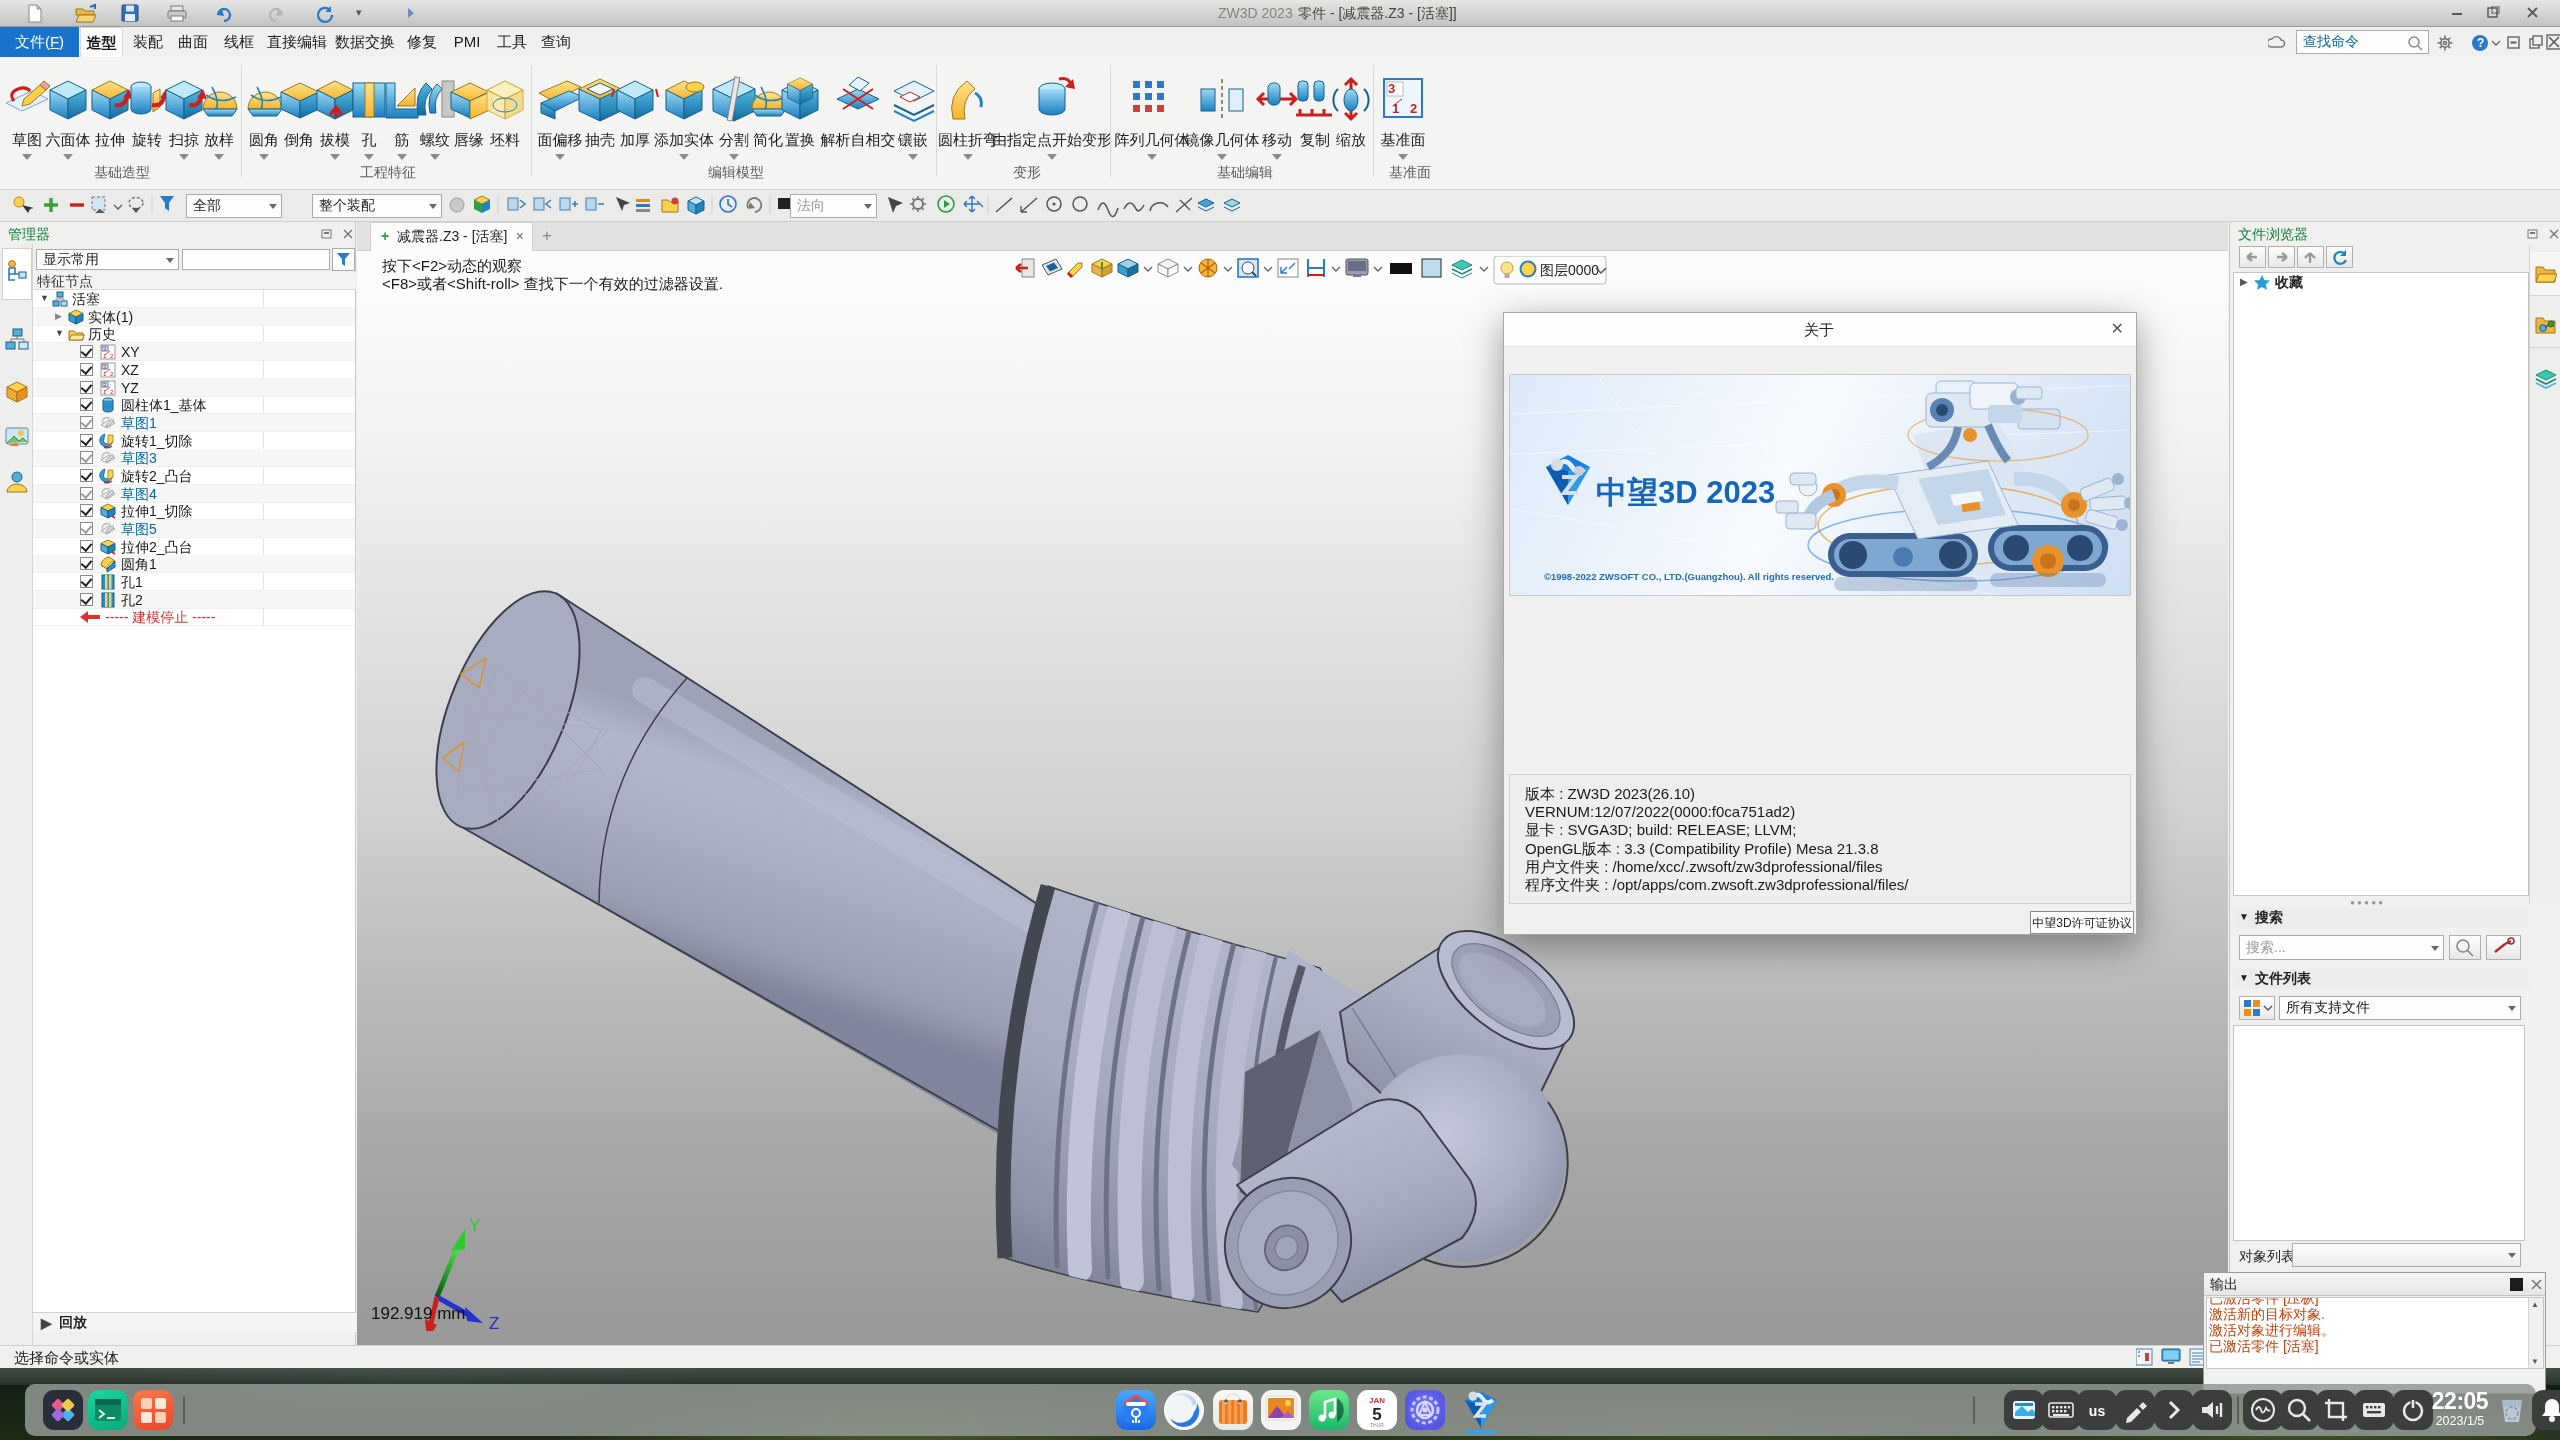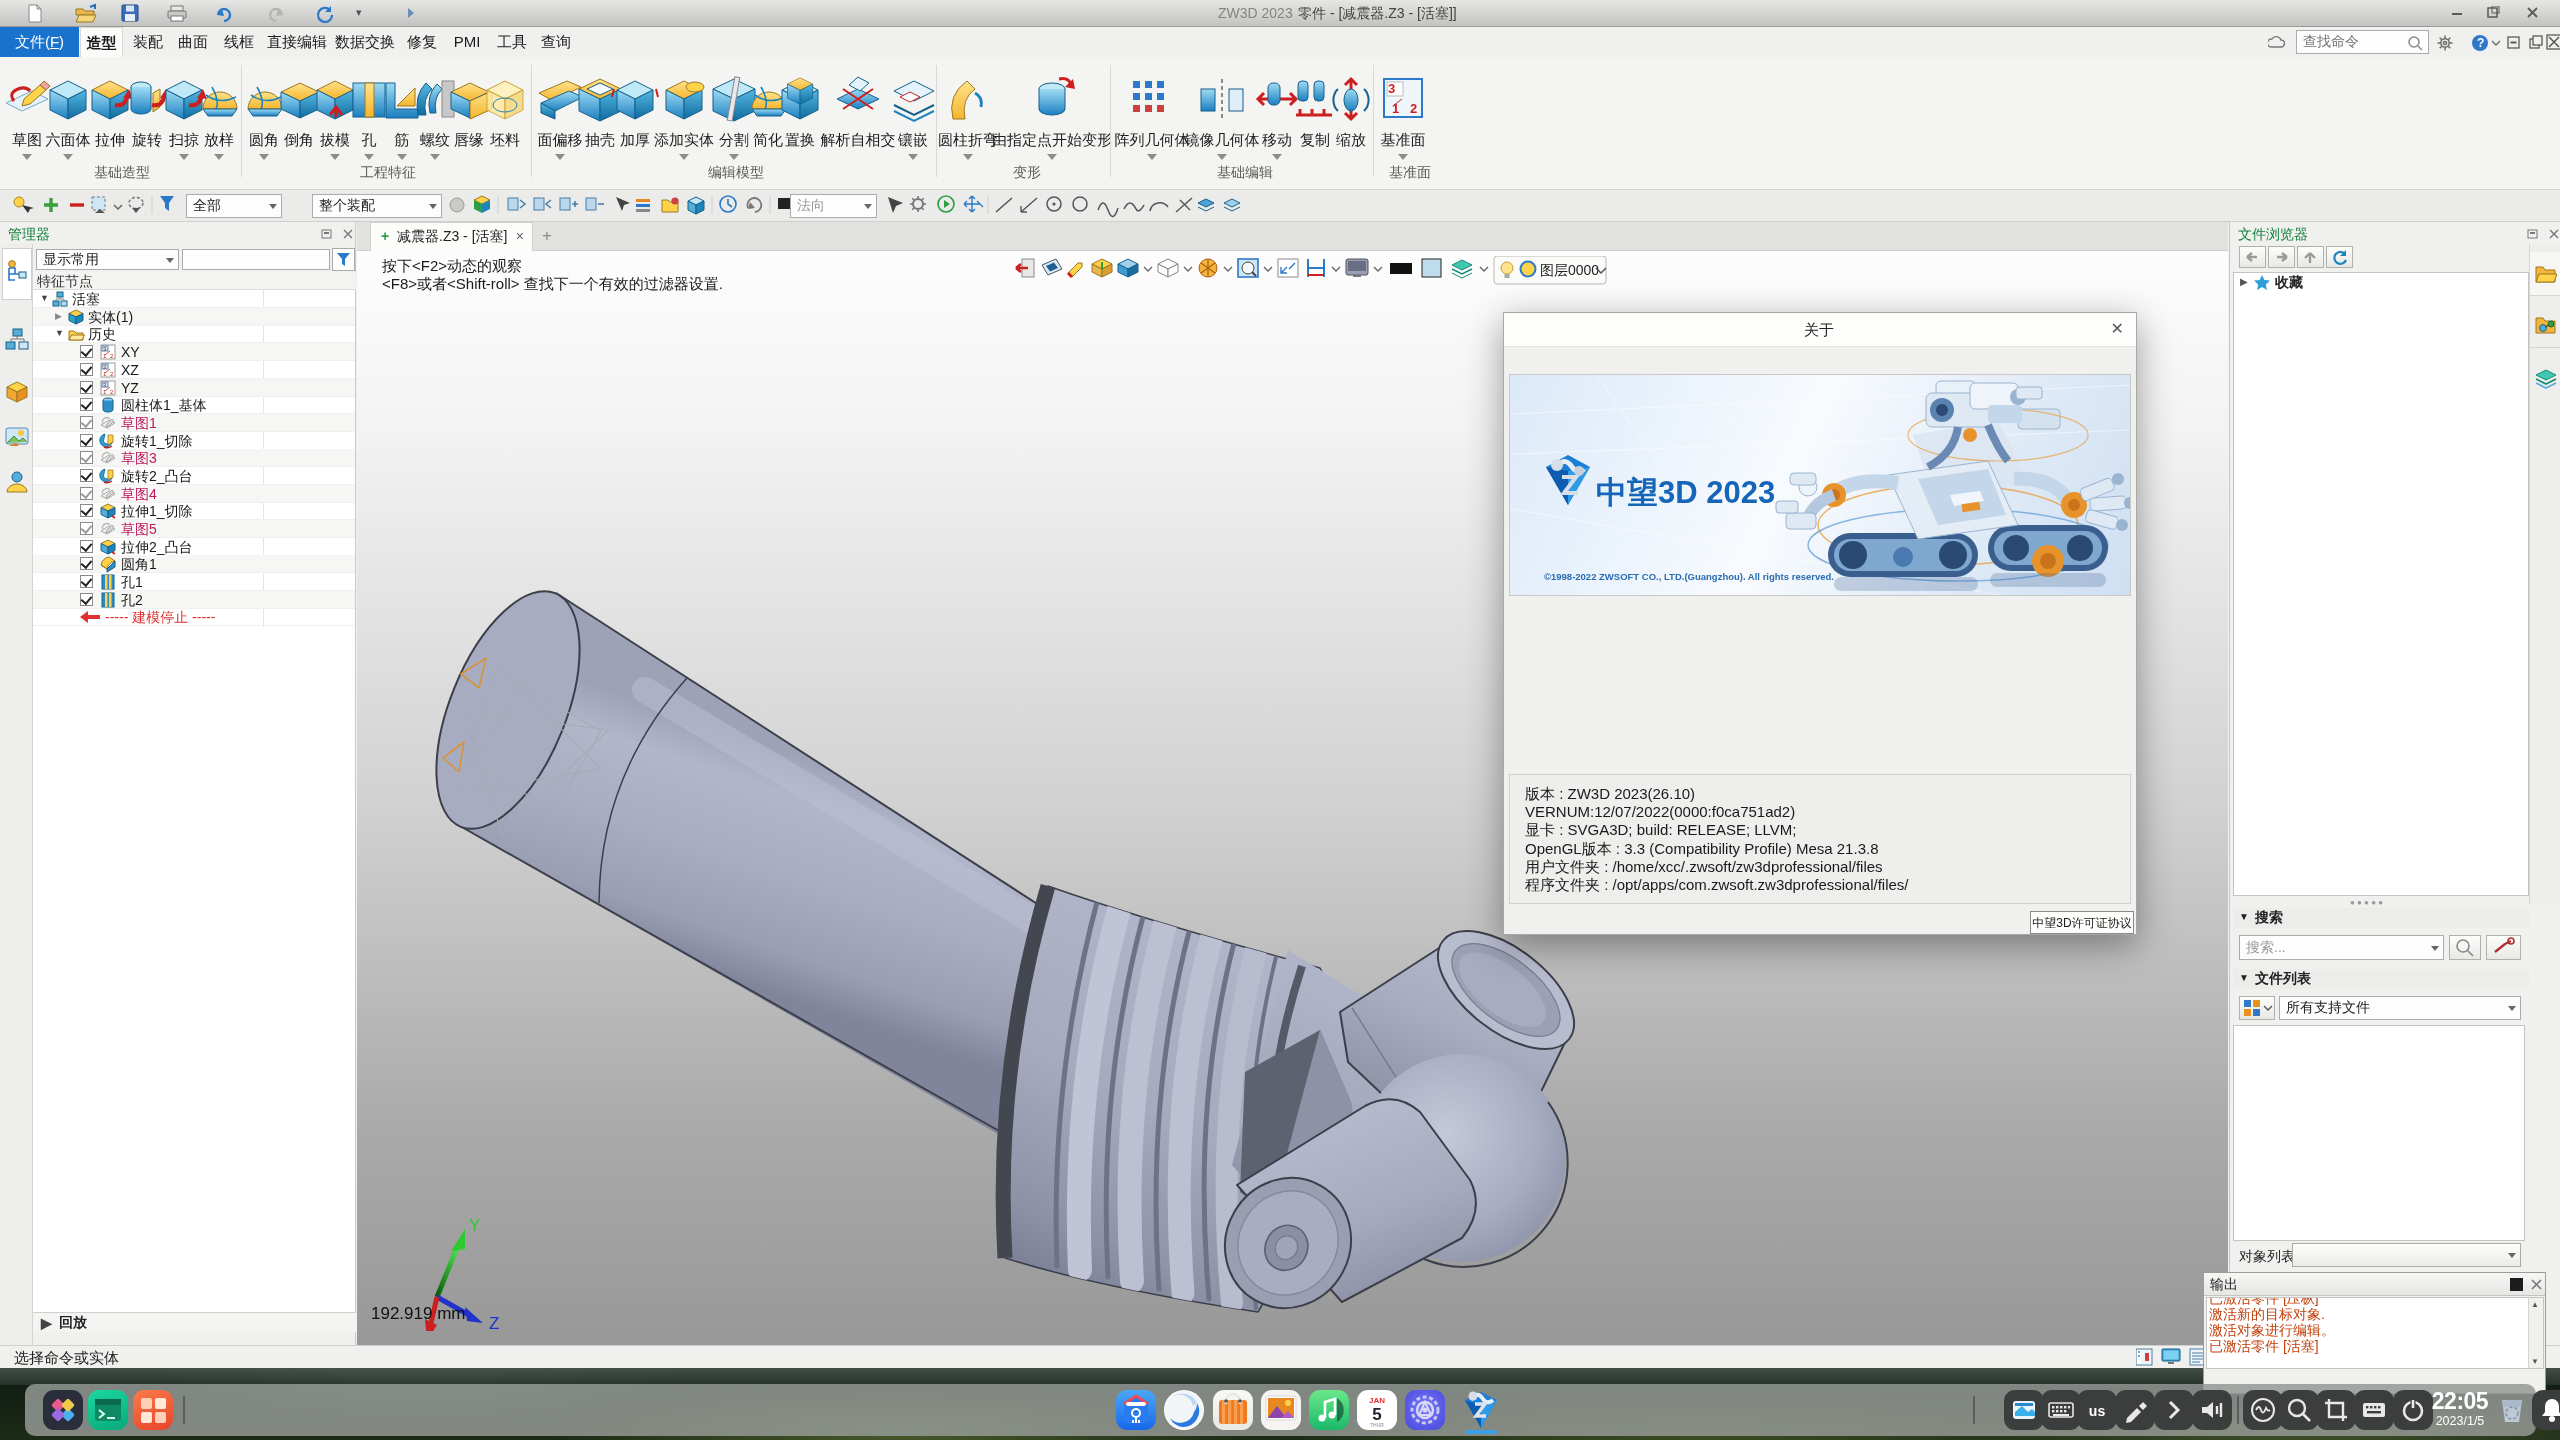--- a/index.html
+++ b/index.html
@@ -40,21 +40,21 @@
 .combo .txt { position:absolute; left:6px; top:50%; transform:translateY(-50%); white-space:nowrap; }
 
 .main { position:absolute; left:0; top:222px; width:2560px; height:1123px; }
 
 .lpanel { position:absolute; left:0; top:0; width:356px; height:1123px; background:#f0f0ee; border-right:1px solid #c9c9c7; }
 .phead { position:absolute; font-size:14px; color:#15803d; }
 .lstrip { position:absolute; left:0; top:22px; width:33px; height:1101px; background:#eeeeec; border-right:1px solid #d4d4d2; }
 .tree { position:absolute; left:33px; top:68px; width:322px; height:1022px; background:#fff; }
 .trow { position:absolute; left:0; width:322px; height:18px; font-size:14px; color:#1a1a1a; white-space:nowrap; }
 .trow .lbl { position:absolute; top:1px; }
-.gray { color:#be185d; }
+.gray { color:#0369a1; }
 .red { color:#e03030; }
 .chk { position:absolute; top:2px; width:13px; height:13px; border:1px solid #8a8a88; background:#fff; }
 .chk:after { content:""; position:absolute; left:2px; top:0px; width:5px; height:8px; border:solid #222; border-width:0 2px 2px 0; transform:rotate(40deg); }
 .chk.g:after { border-color:#9a9a98; }
 .trow.alt { background:#f6f6f4; }
 .trow { border-bottom:1px solid #efefed; }
 .exp { position:absolute; top:3px; font-size:9px; color:#444; }
 .exp.g { color:#888; }
 .tico { position:absolute; top:1px; width:16px; height:16px; }
 svg.tico { overflow:visible; }
@@ -150,21 +150,21 @@
     <div class="menu-tab" style="left:263px;width:68px;">直接编辑</div>
     <div class="menu-tab" style="left:331px;width:68px;">数据交换</div>
     <div class="menu-tab" style="left:402px;width:40px;">修复</div>
     <div class="menu-tab" style="left:447px;width:40px;">PMI</div>
     <div class="menu-tab" style="left:492px;width:40px;">工具</div>
     <div class="menu-tab" style="left:536px;width:40px;">查询</div>
     <svg class="abs" style="left:2268px;top:8px" width="20" height="16">
         <path d="M3 12 a4 4 0 0 1 1 -8 a5 5 0 0 1 9 1 a3.5 3.5 0 0 1 0 7 z" fill="none" stroke="#777" stroke-width="1.4"></path>
       </svg>
     <div class="combo" style="left:2296px;top:3px;width:133px;height:24px;">
-        <span class="txt" style="color:#737373">查找命令</span>
+        <span class="txt" style="color:#0369a1">查找命令</span>
       <svg class="abs" style="right:5px;top:4px" width="16" height="16">
           <circle cx="7" cy="7" r="5" fill="none" stroke="#8a8a88" stroke-width="1.5"></circle>
           <path d="M11 11 l4 4" stroke="#8a8a88" stroke-width="1.5"></path>
         </svg>
     </div>
     <svg class="abs" style="left:2436px;top:7px" width="124" height="18">
       <g fill="none" stroke="#6a6a68" stroke-width="1.5">
           <circle cx="9" cy="9" r="4.2"></circle>
           <circle cx="9" cy="9" r="1.6"></circle>
           <path d="M9 1.5 v3 M9 13.5 v3 M1.5 9 h3 M13.5 9 h3 M3.7 3.7 l2.1 2.1 M12.2 12.2 l2.1 2.1 M14.3 3.7 l-2.1 2.1 M5.8 12.2 l-2.1 2.1"></path>

